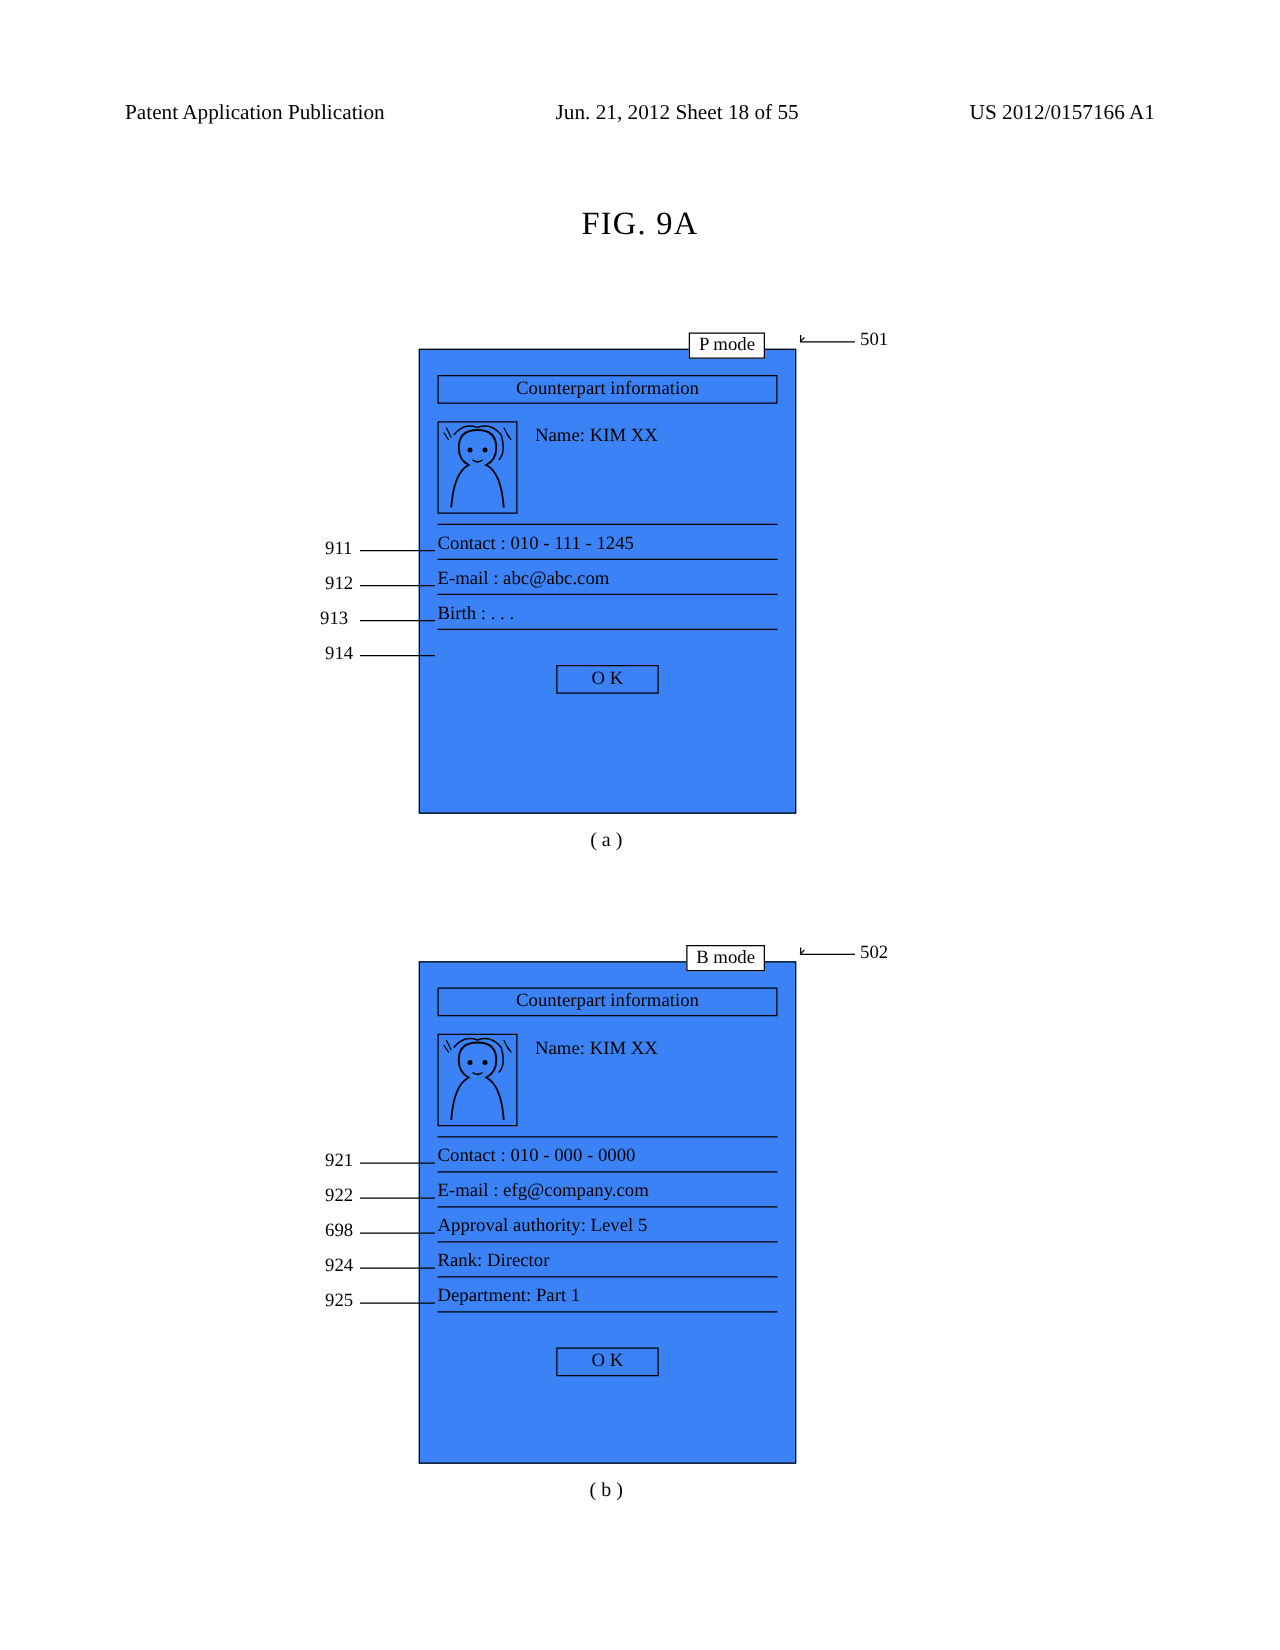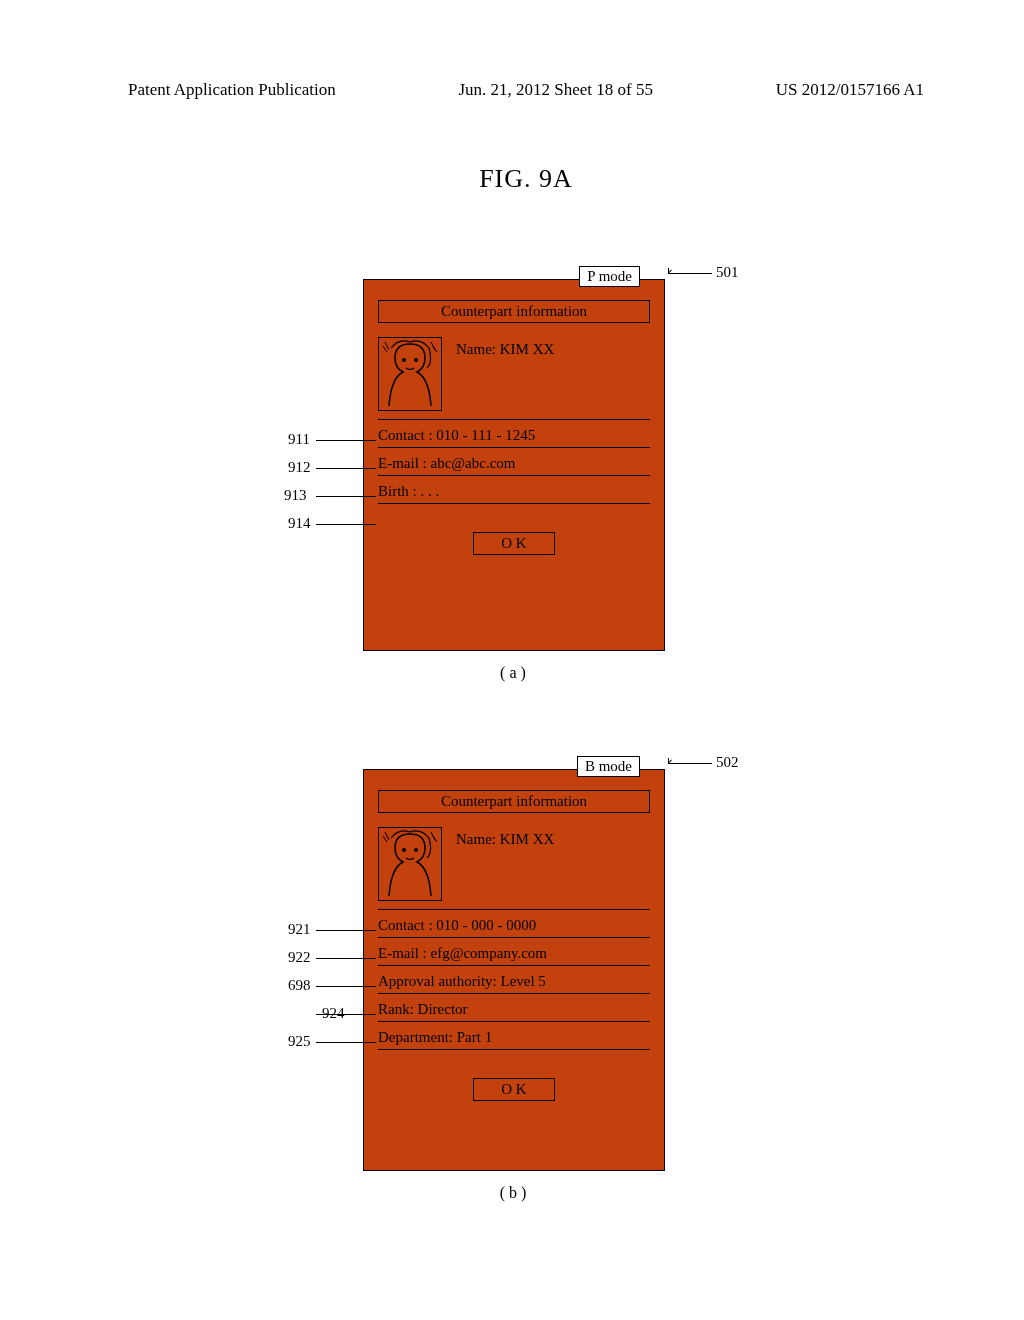--- a/index.html
+++ b/index.html
@@ -7,21 +7,21 @@
     font-family: "Times New Roman", serif;
     background: #fff;
     width: 1024px;
     height: 1320px;
     position: relative;
   }
   .page {
     position: relative;
     width: 1024px;
     height: 1320px;
-    padding: 80px 90px 0 118px;
+    padding: 80px 90px 0 90px;
     box-sizing: border-box;
   }
   .header {
     display: flex;
     justify-content: space-between;
     font-size: 17px;
     padding: 0 10px 4px 10px;
   }
   .header-center {
     white-space: nowrap;
@@ -39,21 +39,21 @@
     position: relative;
     width: 100%;
     height: 1050px;
     margin-top: 30px;
   }
   
   .phone {
     position: absolute;
     width: 300px;
     border: 1.5px solid #000;
-    background: #c2410c;
+    background: #3b82f6;
   }
   .phone-a { left: 245px; top: 55px;  height: 370px; }
   .phone-b { left: 245px; top: 545px; height: 400px; }
 
   .mode-badge {
     position: absolute;
     top: -14px;
     right: 24px;
     background: #fff;
     border: 1.5px solid #000;
@@ -223,21 +223,21 @@
     <div class="sub-label sub-b">( b )</div>
 
     <span class="ref" style="left:598px; top:530px;">502</span>
     <div class="ref-line" style="left:550px; top:539px; width:44px;"></div>
     <div class="ref-line-hook" style="left:550px; top:534px; height:5px;"></div>
     <div class="ref-line-hook2" style="left:545px; top:539px; width:5px; transform:rotate(135deg); transform-origin:right;"></div>
 
     <span class="ref" style="left:170px; top:697px;">921</span>
     <span class="ref" style="left:170px; top:725px;">922</span>
     <span class="ref" style="left:170px; top:753px;">698</span>
-    <span class="ref" style="left:170px; top:781px;margin-left:34px;">924</span>
+    <span class="ref" style="left:170px; top:781px;">924</span>
     <span class="ref" style="left:170px; top:809px;">925</span>
     <div class="ref-line" style="left:198px; top:706px; width:60px;"></div>
     <div class="ref-line" style="left:198px; top:734px; width:60px;"></div>
     <div class="ref-line" style="left:198px; top:762px; width:60px;"></div>
     <div class="ref-line" style="left:198px; top:790px; width:60px;"></div>
     <div class="ref-line" style="left:198px; top:818px; width:60px;"></div>
 
   </div>
 </div>
 

